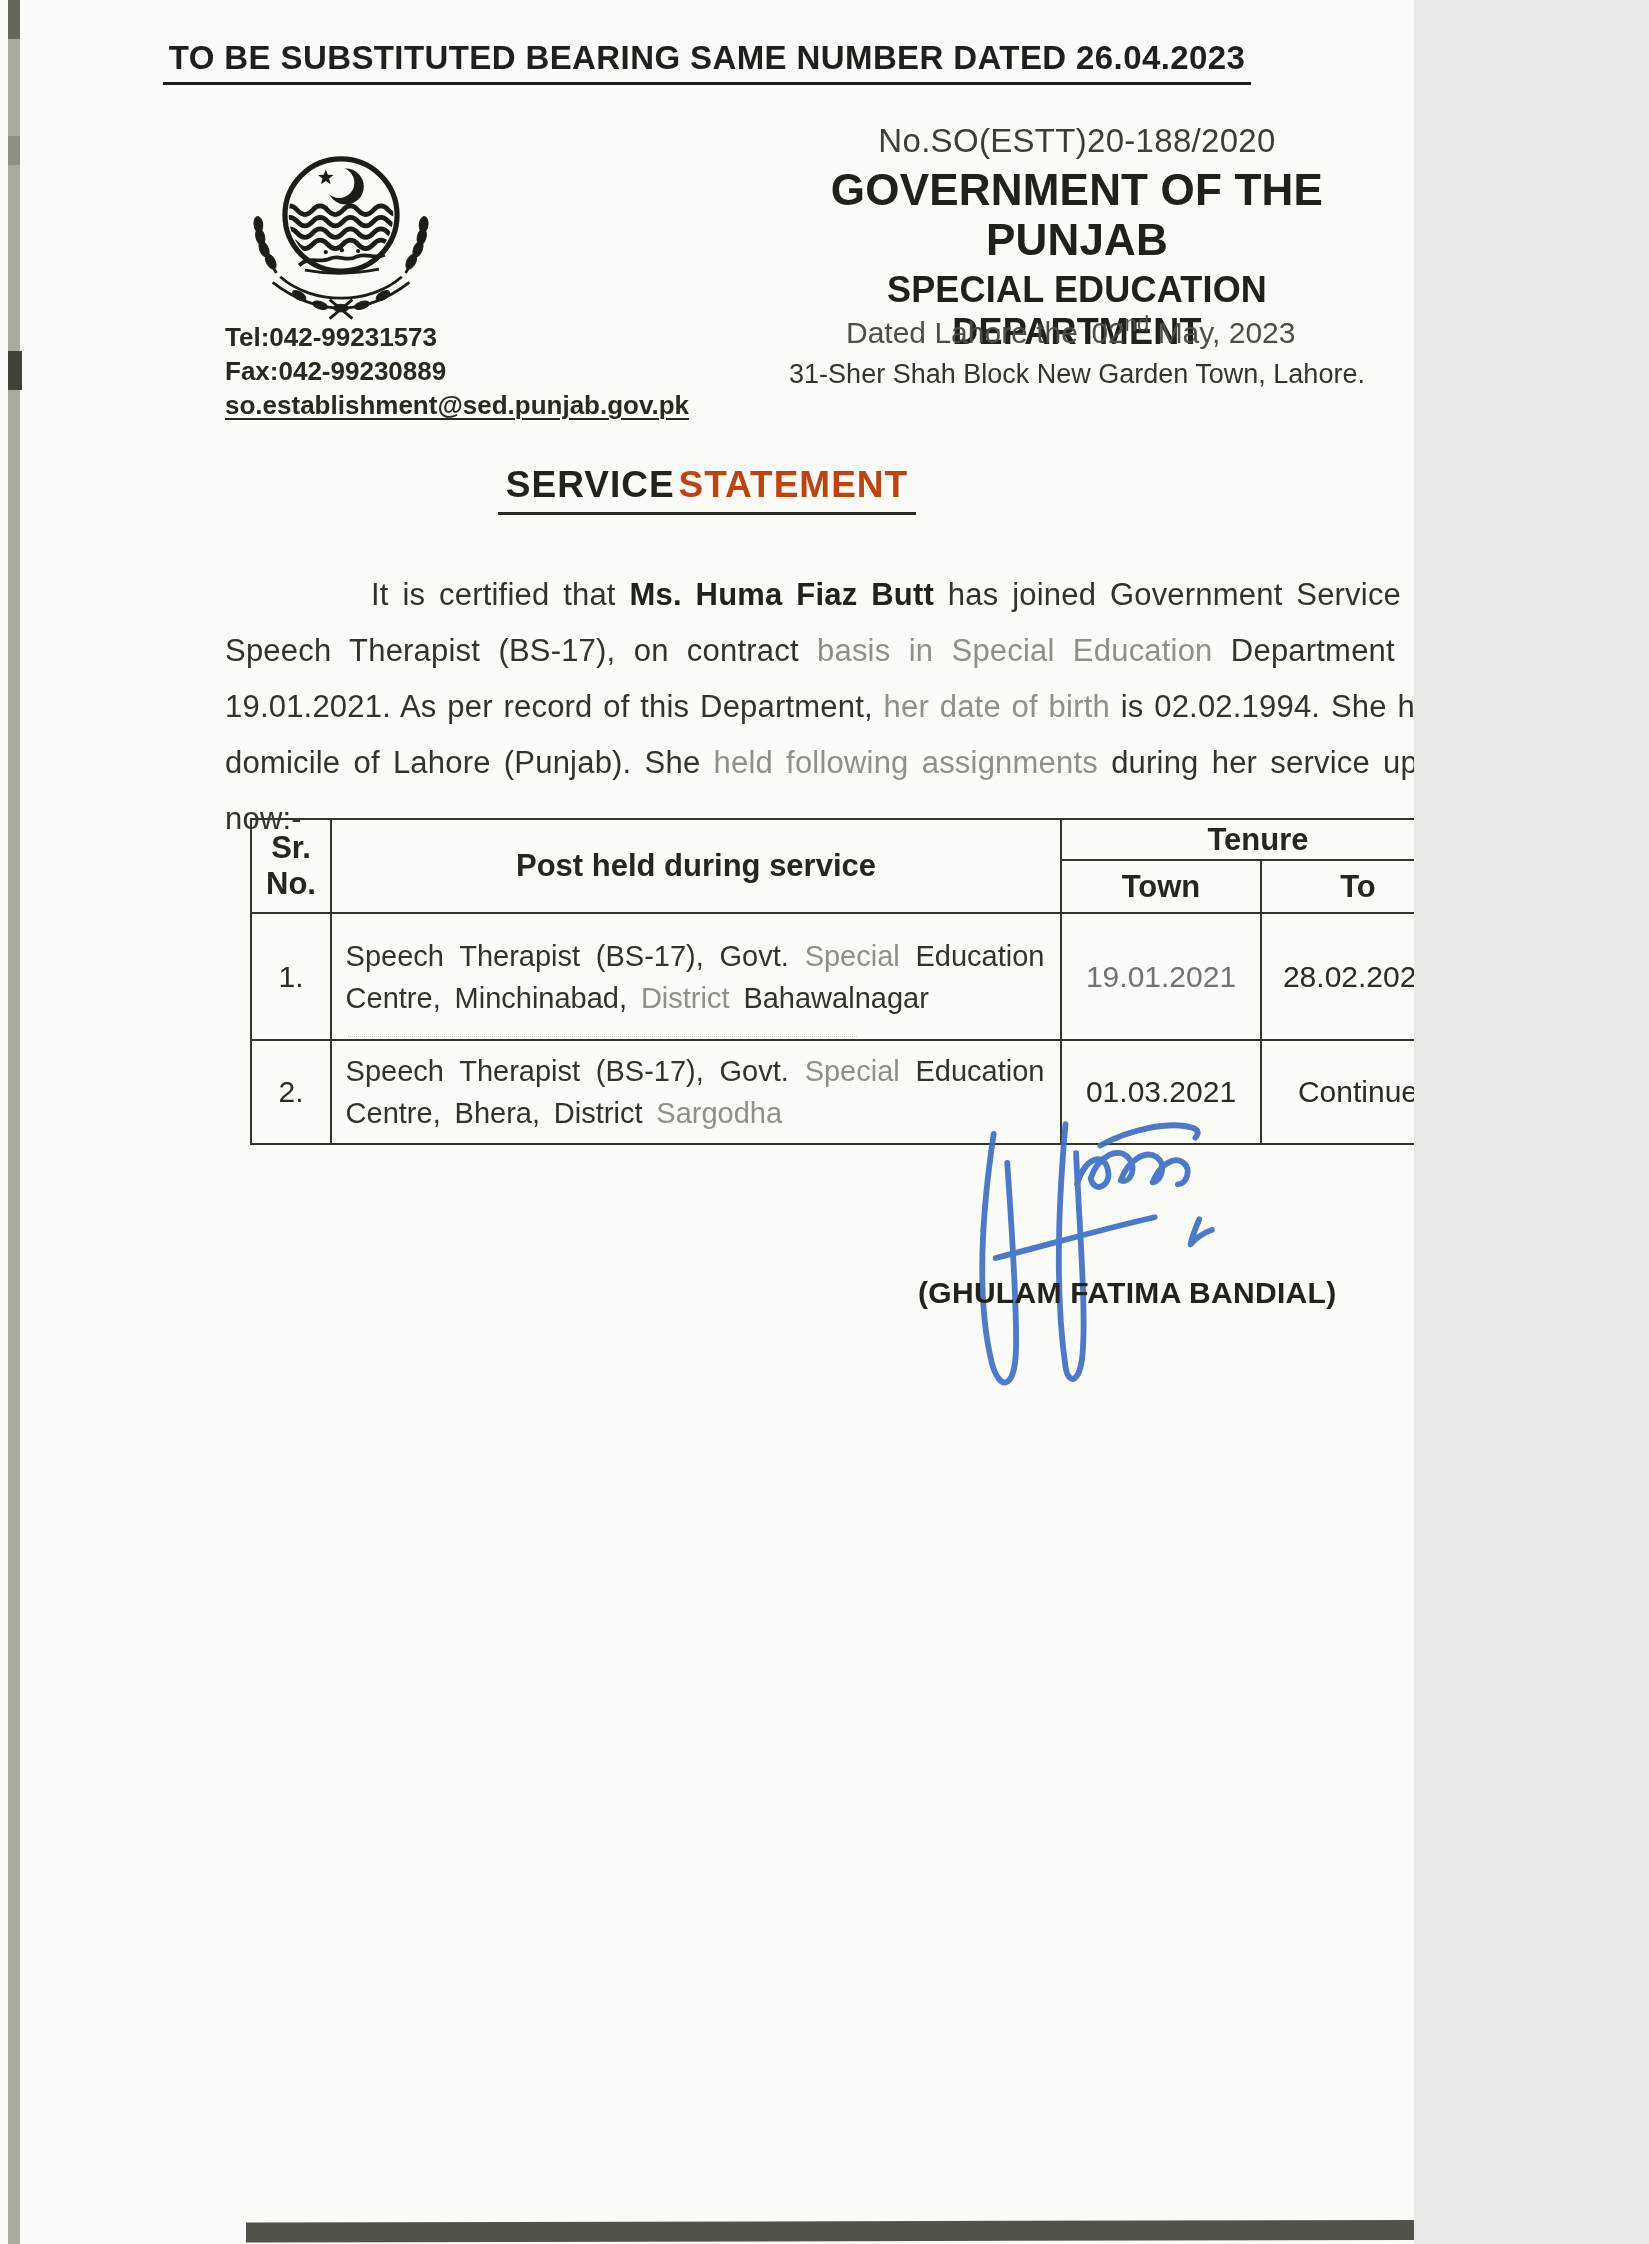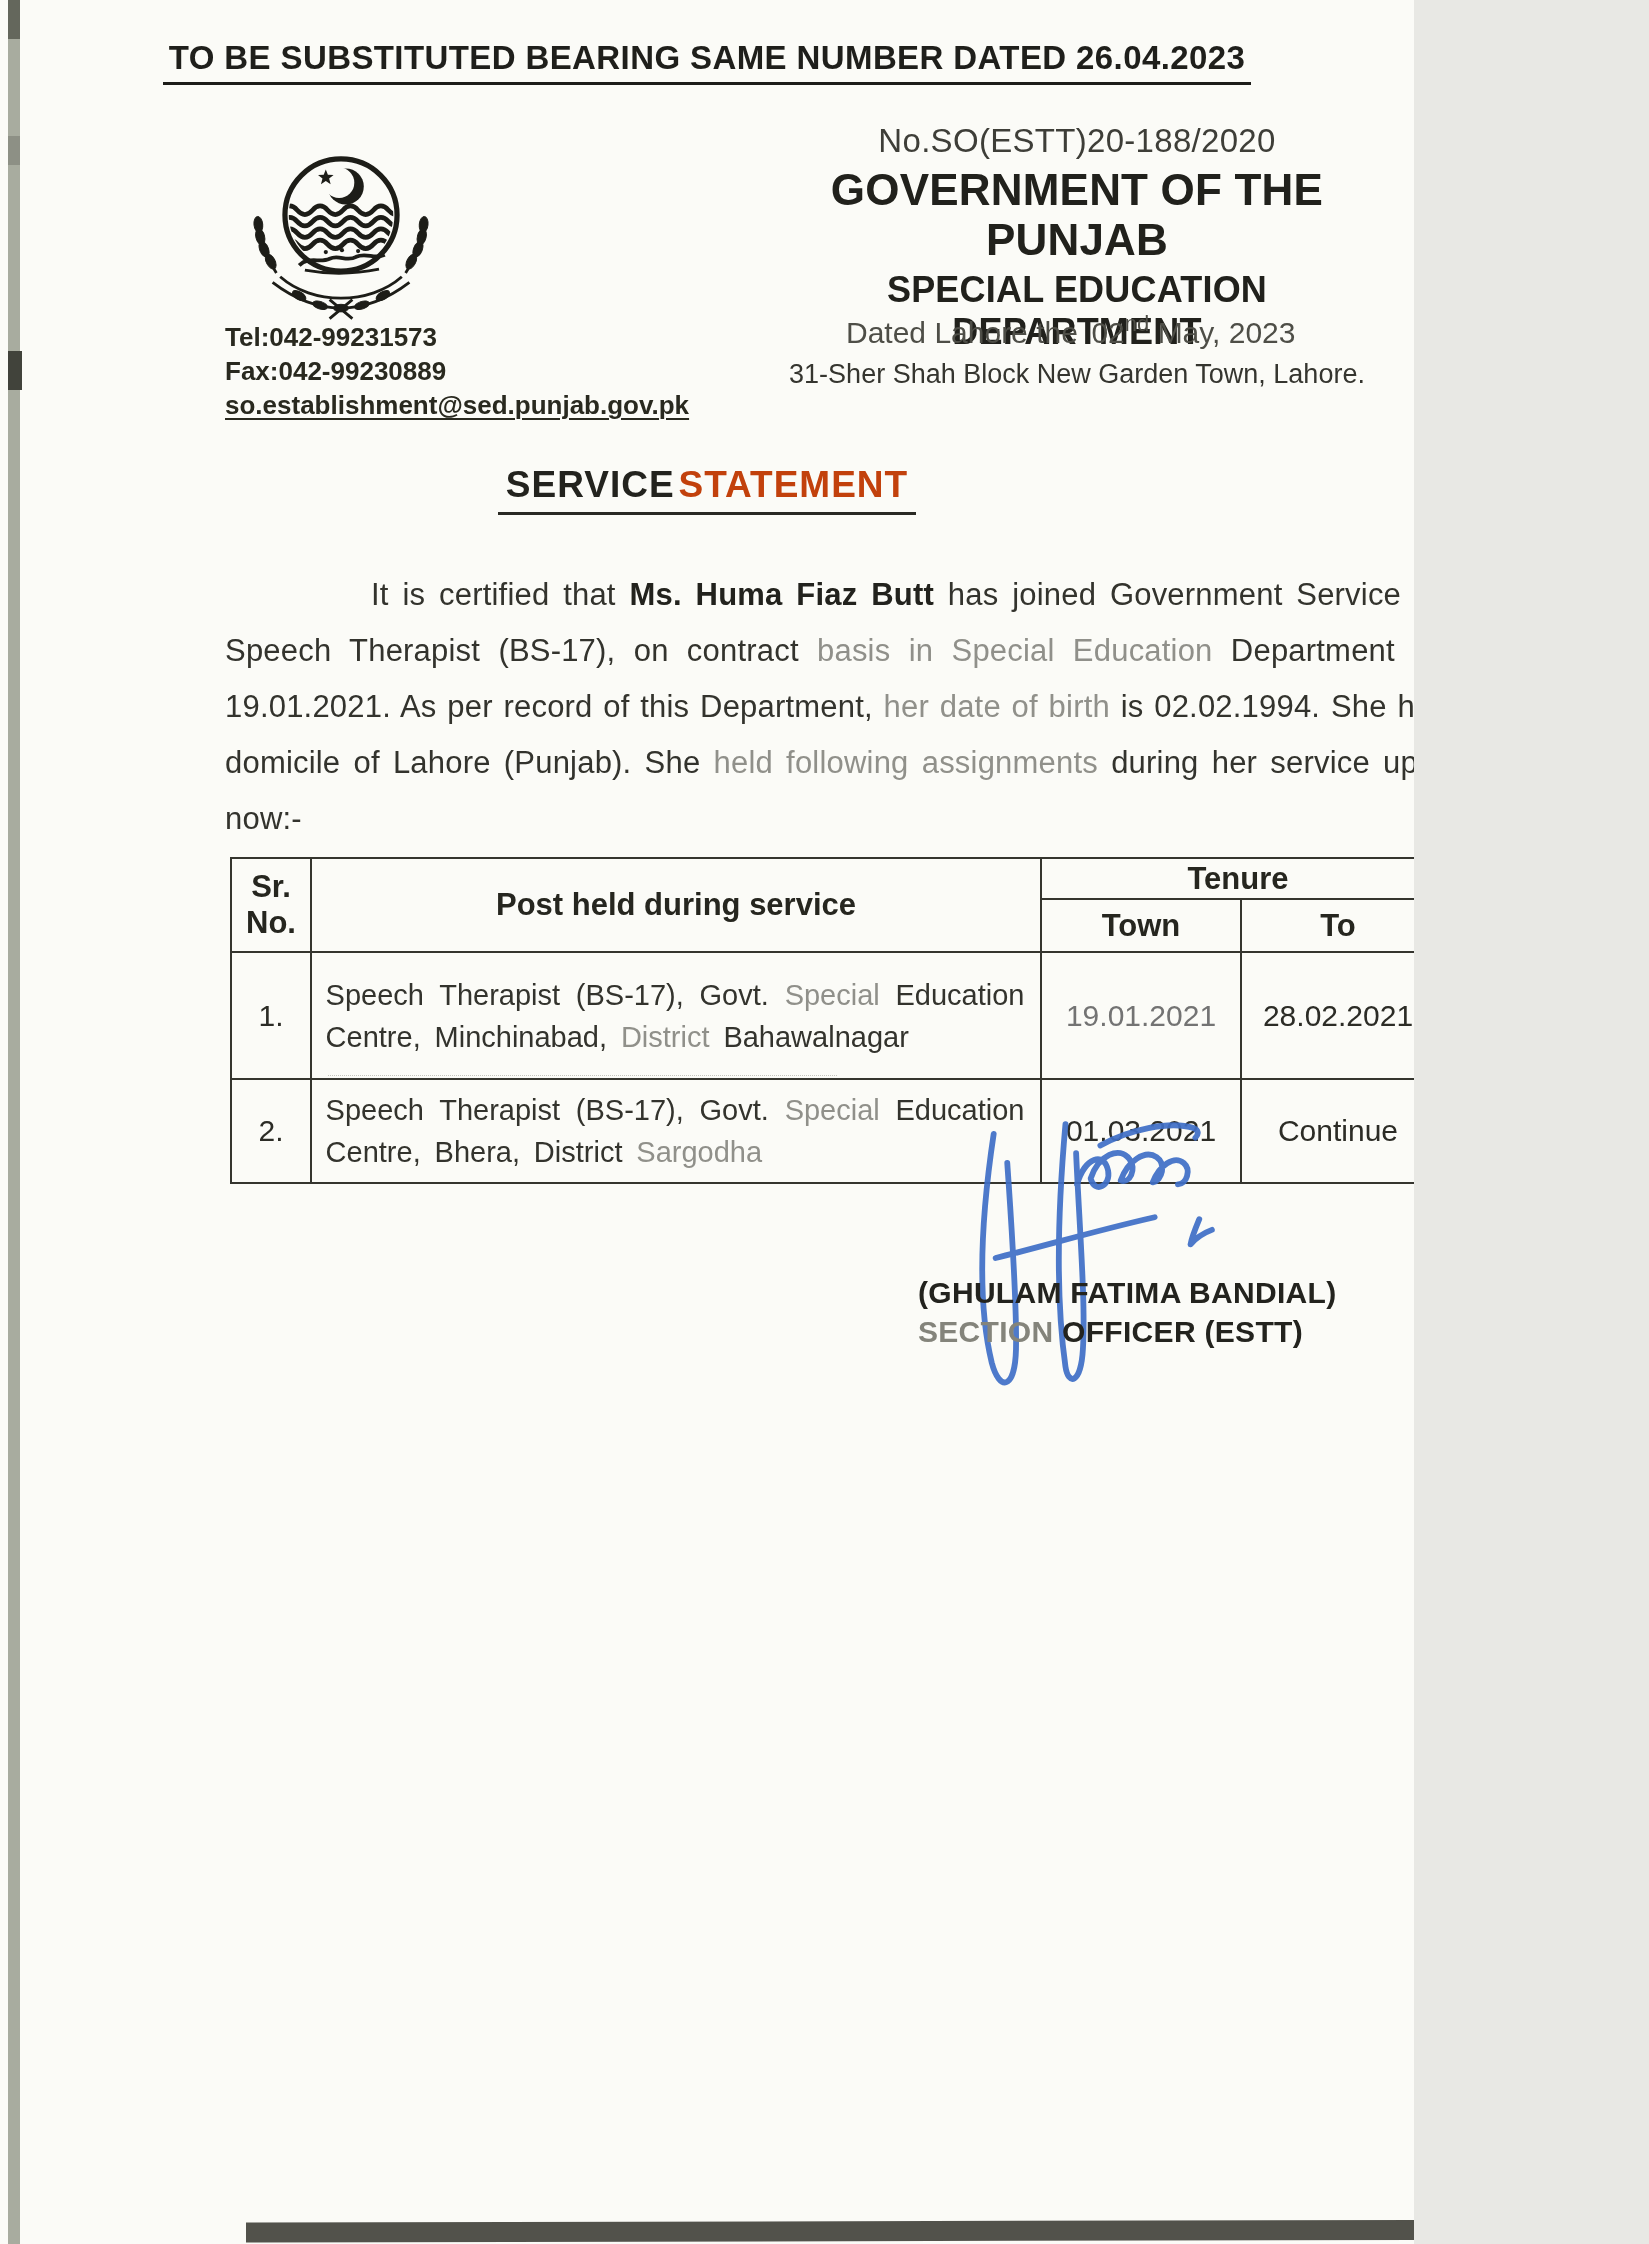--- a/index.html
+++ b/index.html
@@ -57,22 +57,22 @@
     position:absolute;left:225px;top:536px;width:1223px;
     font-size:31px;line-height:56px;text-align:justify;text-indent:146px;
     color:#33332d;letter-spacing:0.2px;word-spacing:1.5px;
   }
   .seg-normal{color:#33332d;}
   .seg-bold{font-weight:bold;color:#22221d;}
   .seg-faded{color:#90908a;}
 
   
   .tbl{
-    position:absolute;left:230px;top:818px;
-    border-collapse:collapse;table-layout:fixed;width:1206px;margin-top:39px;
+    position:absolute;left:250px;top:818px;
+    border-collapse:collapse;table-layout:fixed;width:1206px;
   }
   .tbl th,.tbl td{border:2.9px solid #35352e;overflow:hidden;}
   .col-sr{width:80px;}
   .col-post{width:730px;}
   .col-from{width:200px;}
   .col-to{width:194px;}
   .tbl th{font-size:31px;font-weight:bold;color:#26261f;}
   .th-tenure{height:37px;border-bottom-width:1.9px;}
   .th-fromto{height:49px;}
   .th-from{color:#9a9a90;}
@@ -233,19 +233,16 @@
         <path d="M78 168 C120 158 180 140 242 126"></path>
         <path d="M162 92 C170 64 190 58 194 78 C197 94 180 102 176 86 C184 62 206 52 216 66 C224 76 216 92 207 88 C214 68 232 56 244 64 C254 71 250 88 240 90 C247 72 262 62 272 70 C280 77 275 92 266 92"></path>
         <path d="M186 52 C214 36 258 26 282 34 C287 36 288 40 284 44"></path>
         <path d="M288 128 C283 140 280 148 279 154 C284 148 293 142 301 139"></path>
       </g>
     </svg>
   </div>
 
   <div class="sig-text">
     <div>(GHULAM FATIMA BANDIAL)</div>
-    <div class="desig">
-      <span class="d1">SECTION</span><span> OFFICER (ESTT)</span>
-    </div>
   </div>
 
 </div>
 
 
 </body></html>

